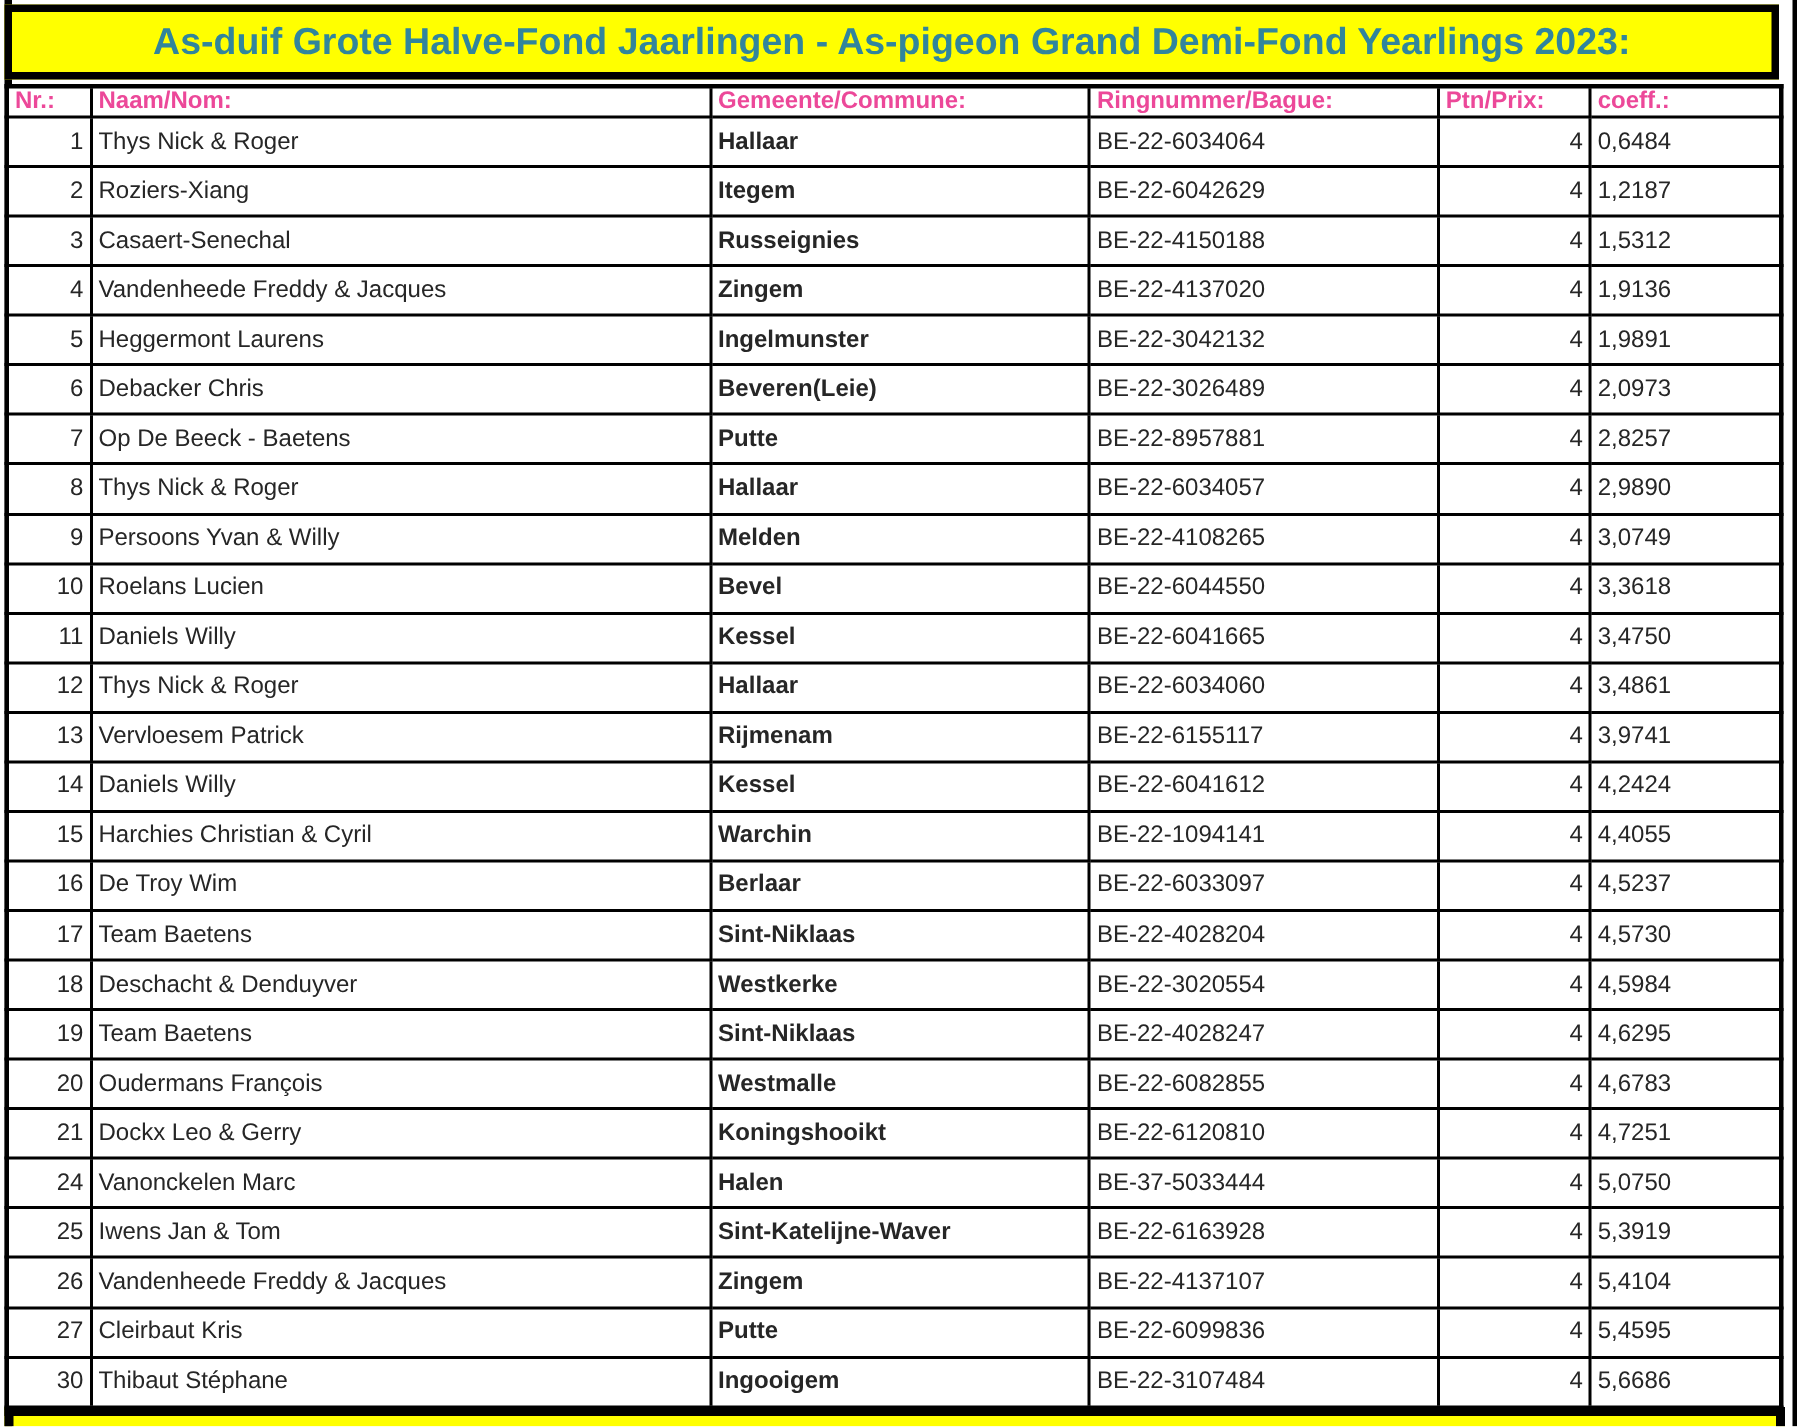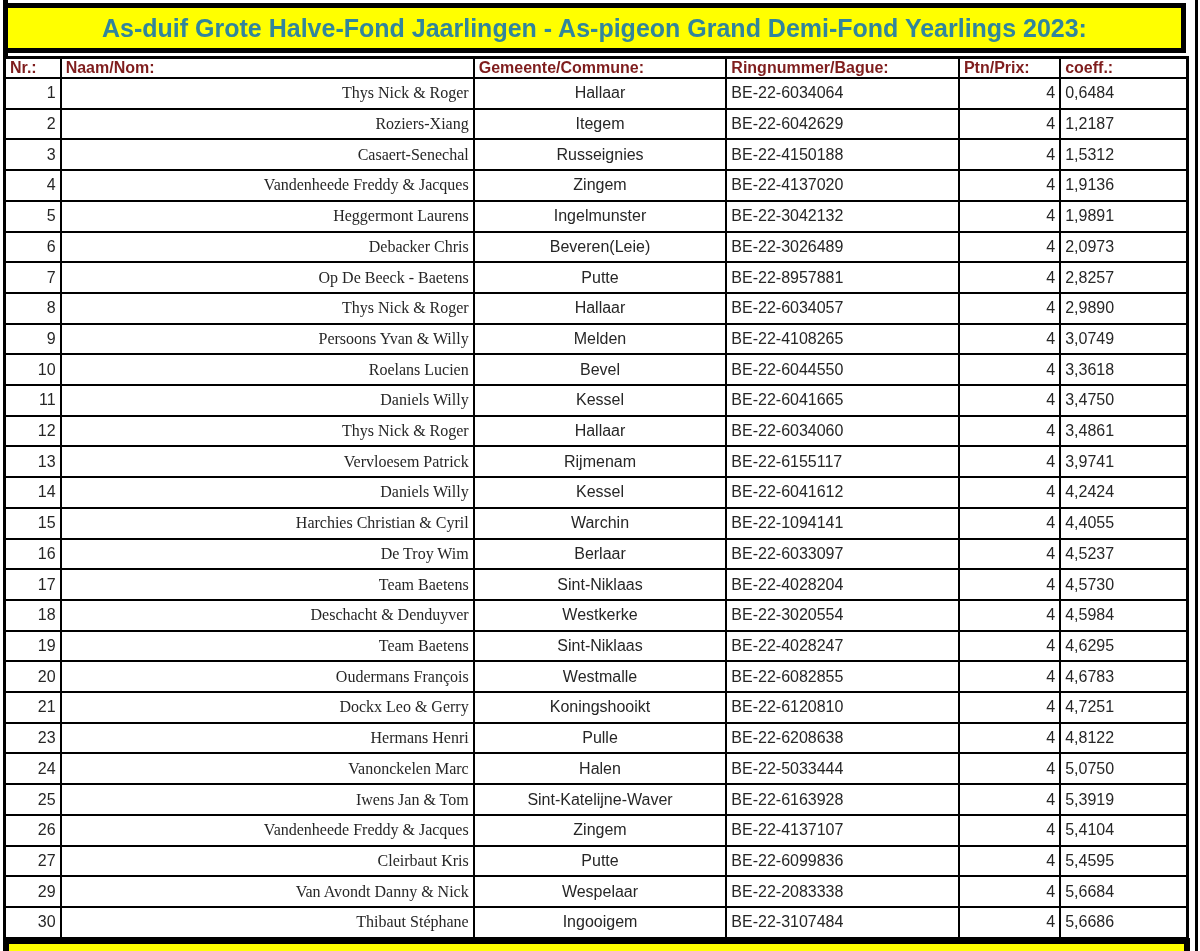--- a/index.html
+++ b/index.html
@@ -47,27 +47,27 @@
     border: 2px solid var(--border-color, #000);
     font-size: 16px;
     color: #262626;
     padding: 0 4px;
     overflow: hidden;
     white-space: nowrap;
     vertical-align: middle;
   }
   table.results th {
     font-weight: bold;
-    color: #7f1d1d;
+    color: #ec4899;
     text-align: left;
   }
   table.results { border: 3px solid var(--border-color, #000); }
   td.col-nr   { text-align: right; padding-right: 3px; }
-  td.col-name { text-align: right; font-family: Liberation Serif, serif; }
-  td.col-commune { text-align: center; }
+  td.col-name { text-align: left; }
+  td.col-commune { text-align: left; font-weight: bold; }
   td.col-ring { text-align: left; }
   td.col-ptn  { text-align: right; padding-right: 8px; }
   td.col-coeff{ text-align: left; padding-right: 6px; border-radius: 10px; }
   
   .bottom-banner {
     position: absolute; left: 3px; top: 938px; width: 1187px; height: 13px;
     box-sizing: border-box;
     background: var(--banner-bg, #FFFF00);
     border: 6px solid var(--border-color, #000);
     border-bottom: none;
@@ -267,32 +267,24 @@
         </tr>
         <tr>
           <td class="col-nr">21</td>
           <td class="col-name">Dockx Leo &amp; Gerry</td>
           <td class="col-commune">Koningshooikt</td>
           <td class="col-ring">BE-22-6120810</td>
           <td class="col-ptn">4</td>
           <td class="col-coeff">4,7251</td>
         </tr>
         <tr>
-          <td class="col-nr">23</td>
-          <td class="col-name">Hermans Henri</td>
-          <td class="col-commune">Pulle</td>
-          <td class="col-ring">BE-22-6208638</td>
-          <td class="col-ptn">4</td>
-          <td class="col-coeff">4,8122</td>
-        </tr>
-        <tr>
           <td class="col-nr">24</td>
           <td class="col-name">Vanonckelen Marc</td>
           <td class="col-commune">Halen</td>
-          <td class="col-ring">BE-22-5033444</td>
+          <td class="col-ring">BE-37-5033444</td>
           <td class="col-ptn">4</td>
           <td class="col-coeff">5,0750</td>
         </tr>
         <tr>
           <td class="col-nr">25</td>
           <td class="col-name">Iwens Jan &amp; Tom</td>
           <td class="col-commune">Sint-Katelijne-Waver</td>
           <td class="col-ring">BE-22-6163928</td>
           <td class="col-ptn">4</td>
           <td class="col-coeff">5,3919</td>
@@ -307,28 +299,20 @@
         </tr>
         <tr>
           <td class="col-nr">27</td>
           <td class="col-name">Cleirbaut Kris</td>
           <td class="col-commune">Putte</td>
           <td class="col-ring">BE-22-6099836</td>
           <td class="col-ptn">4</td>
           <td class="col-coeff">5,4595</td>
         </tr>
         <tr>
-          <td class="col-nr">29</td>
-          <td class="col-name">Van Avondt Danny &amp; Nick</td>
-          <td class="col-commune">Wespelaar</td>
-          <td class="col-ring">BE-22-2083338</td>
-          <td class="col-ptn">4</td>
-          <td class="col-coeff">5,6684</td>
-        </tr>
-        <tr>
           <td class="col-nr">30</td>
           <td class="col-name">Thibaut Stéphane</td>
           <td class="col-commune">Ingooigem</td>
           <td class="col-ring">BE-22-3107484</td>
           <td class="col-ptn">4</td>
           <td class="col-coeff">5,6686</td>
         </tr>
       </tbody>
   </table>
 

